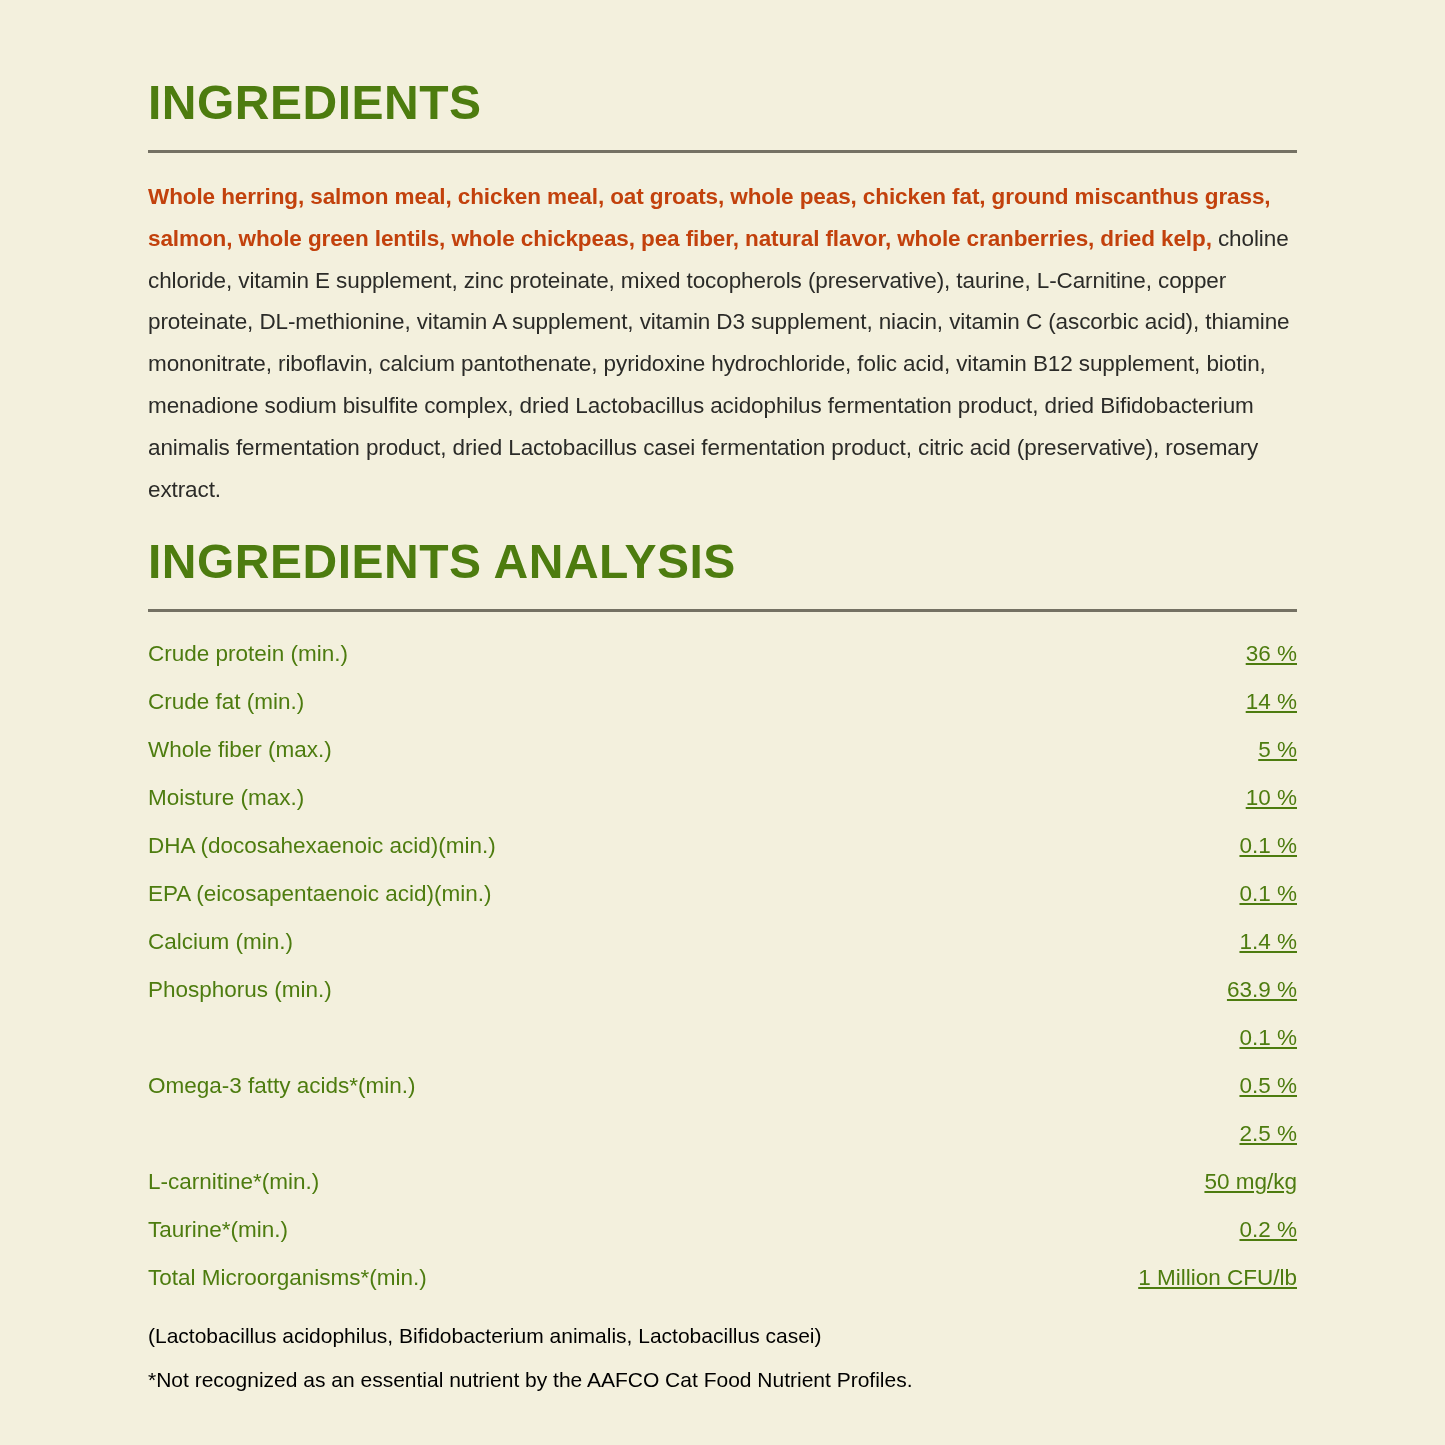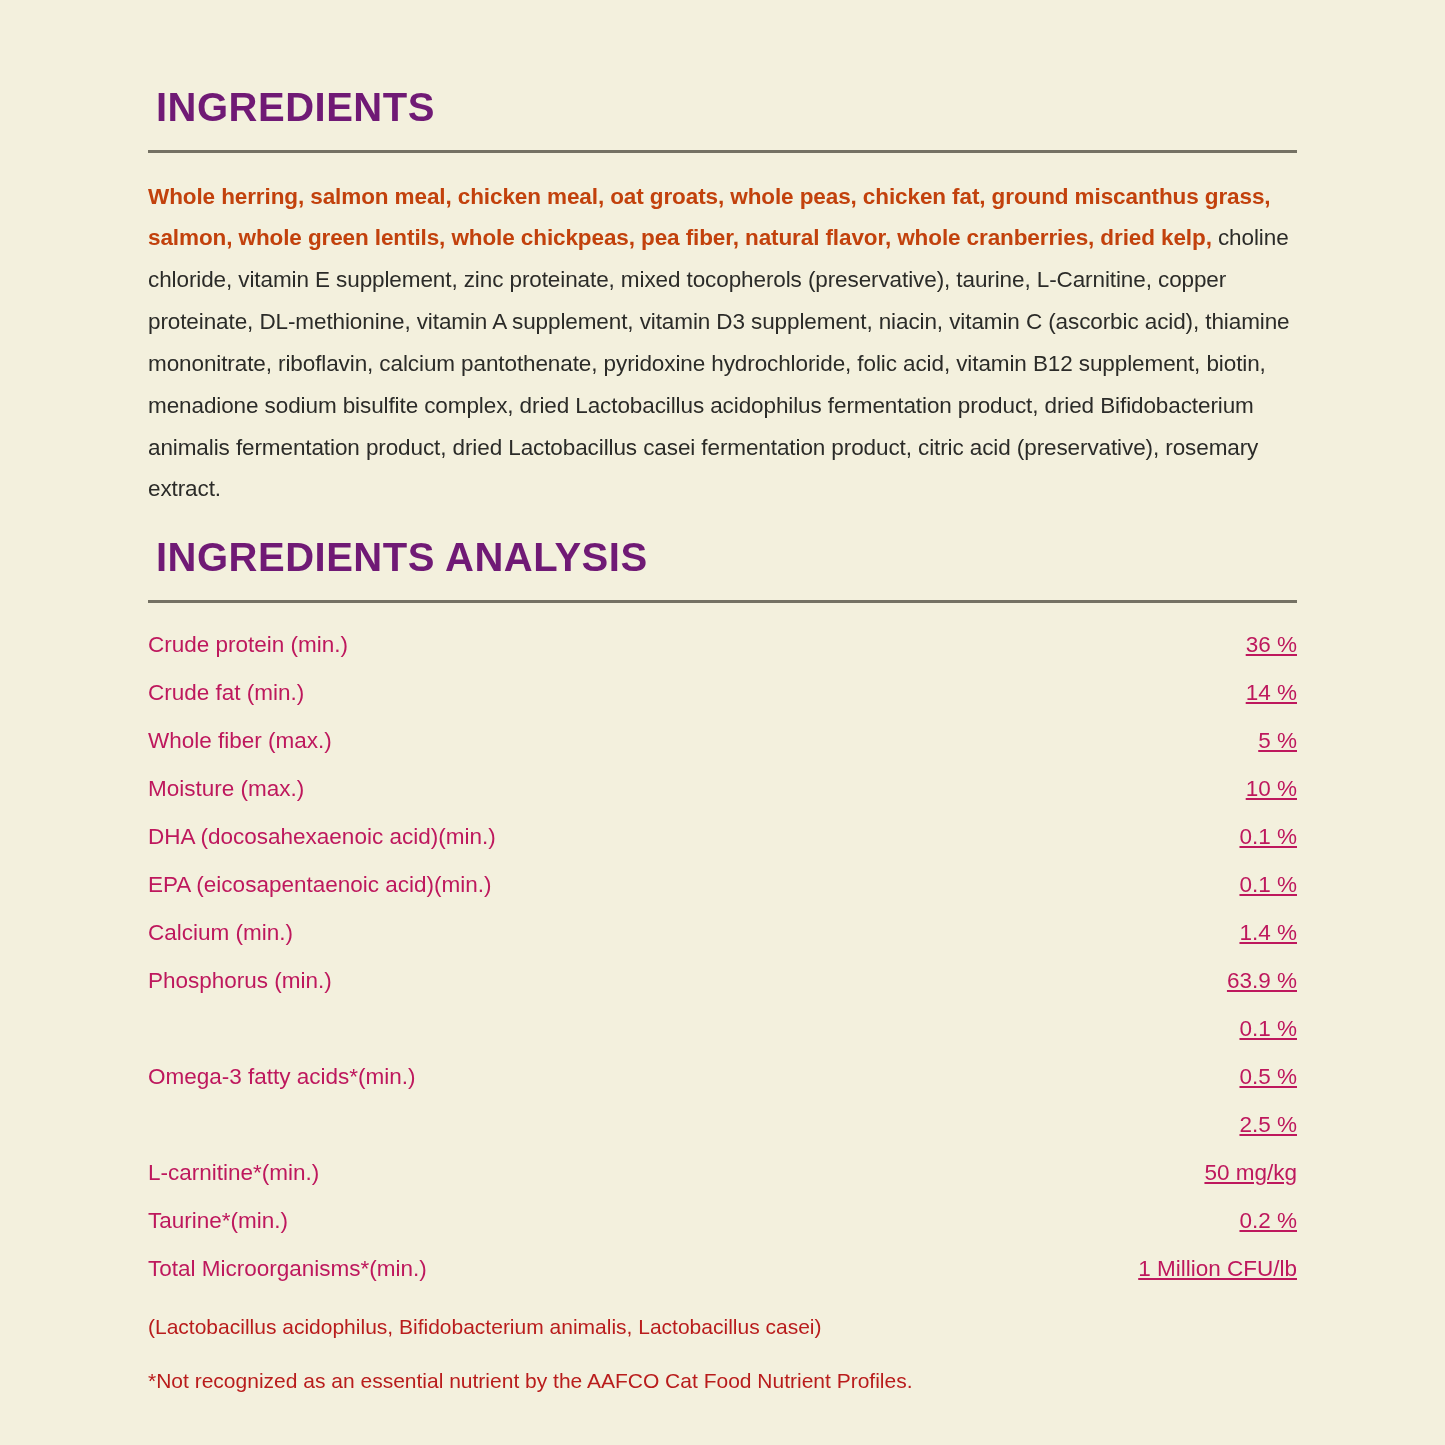--- a/index.html
+++ b/index.html
@@ -15,26 +15,26 @@
   }
   .page {
     position: relative;
     width: 1445px;
     height: 1445px;
     box-sizing: border-box;
     padding: 78px 148px 0 148px;
   }
 
   h1.section-title {
-    margin: 8px;
-    font-size: 40px;
+    margin: 0;
+    font-size: 48px;
     line-height: 1.05;
     font-weight: bold;
     letter-spacing: 0.5px;
-    color: #701a75;
+    color: #4d7c0f;
     font-family: "Liberation Sans", sans-serif;
   }
 
   .rule {
     height: 3px;
     background: #5d5b4e;
     margin-top: 22px;
     margin-bottom: 18px;
     opacity: 0.85;
   }
@@ -55,21 +55,21 @@
     margin-top: 26px;
   }
 
   .ga-list {
     margin-top: 2px;
   }
   .ga-row {
     display: flex;
     align-items: baseline;
     font-size: 22.5px;
-    color: #be185d;
+    color: #4d7c0f;
     height: 48px;
     line-height: 48px;
     white-space: nowrap;
   }
   .ga-label {
     flex: 0 0 auto;
   }
   .ga-dots {
     flex: 1 1 auto;
     overflow: hidden;
@@ -87,26 +87,26 @@
     font-size: 22.5px;
   }
   .ga-value {
     flex: 0 0 auto;
     padding-left: 2px;
     text-decoration: underline;
   }
 
   .ga-note {
     font-size: 21px;
-    color: #b91c1c;
+    color: #000000;
     margin-top: 18px;
     line-height: 1.5;
   }
   .ga-note.second {
-    margin-top: 22px;
+    margin-top: 12px;
   }
 </style>
 </head>
 <body>
 
 <div class="page">
 
   <h1 class="section-title">INGREDIENTS</h1>
   <div class="rule"></div>
 

